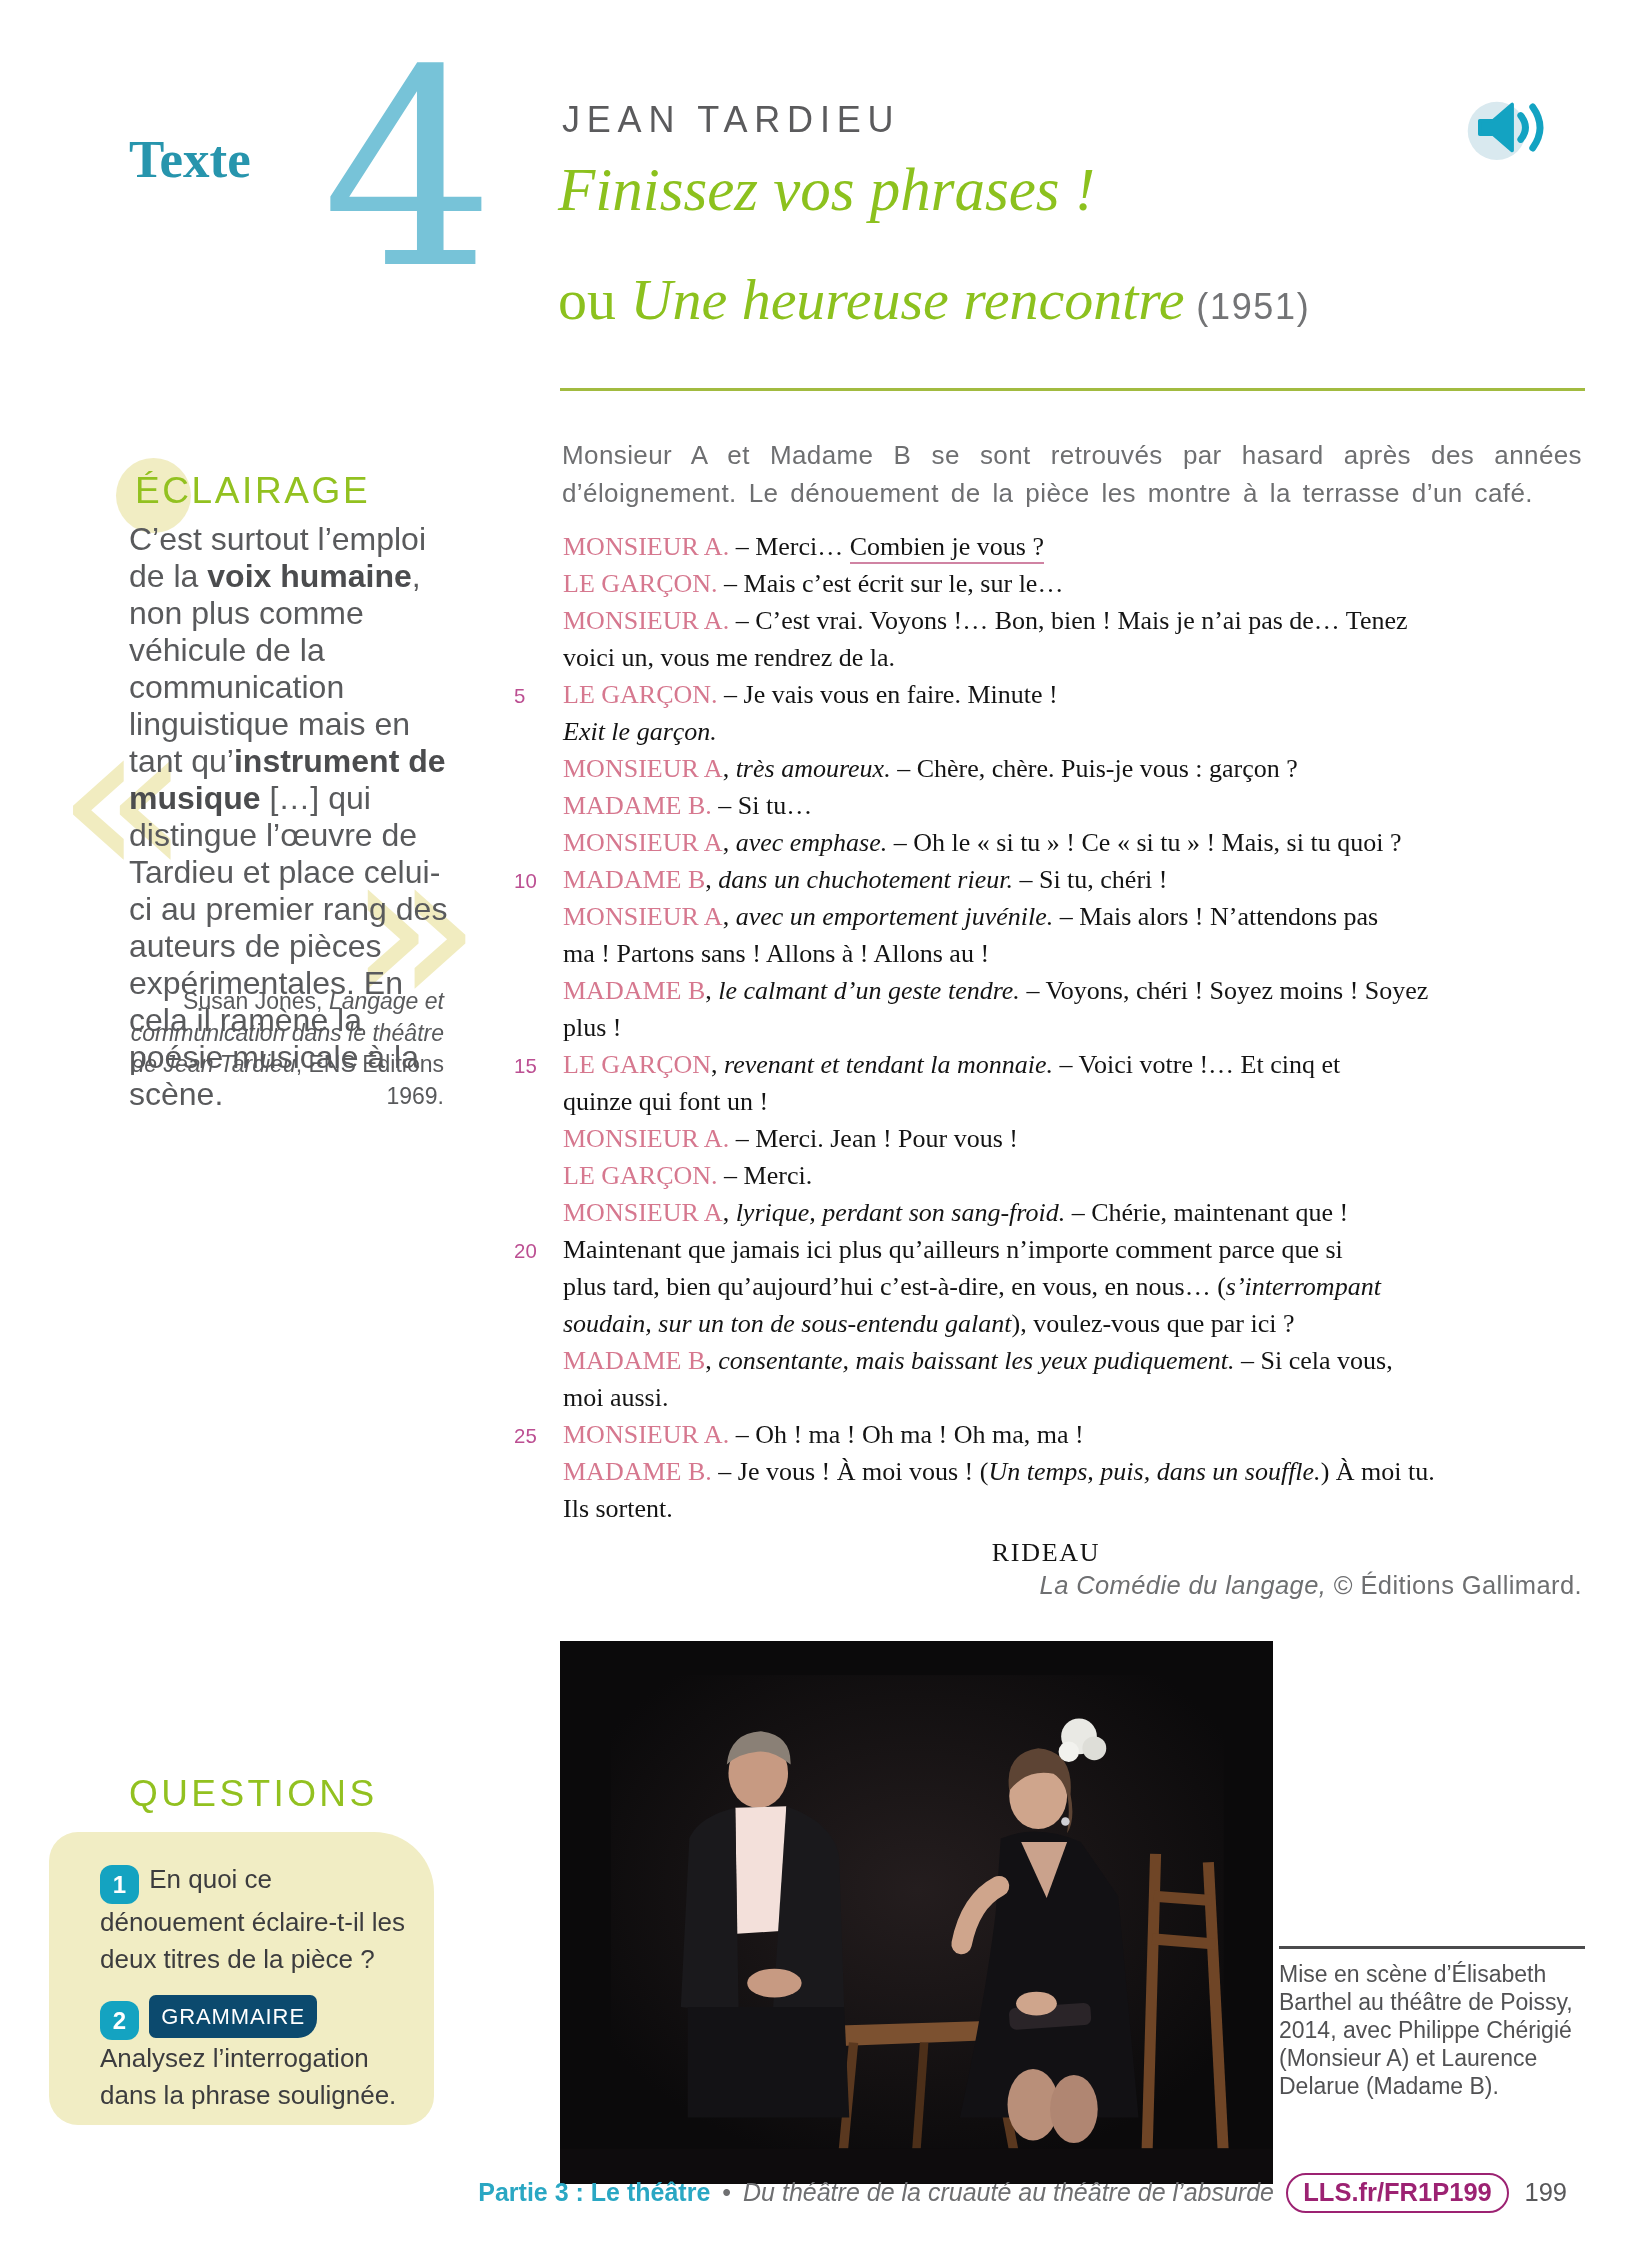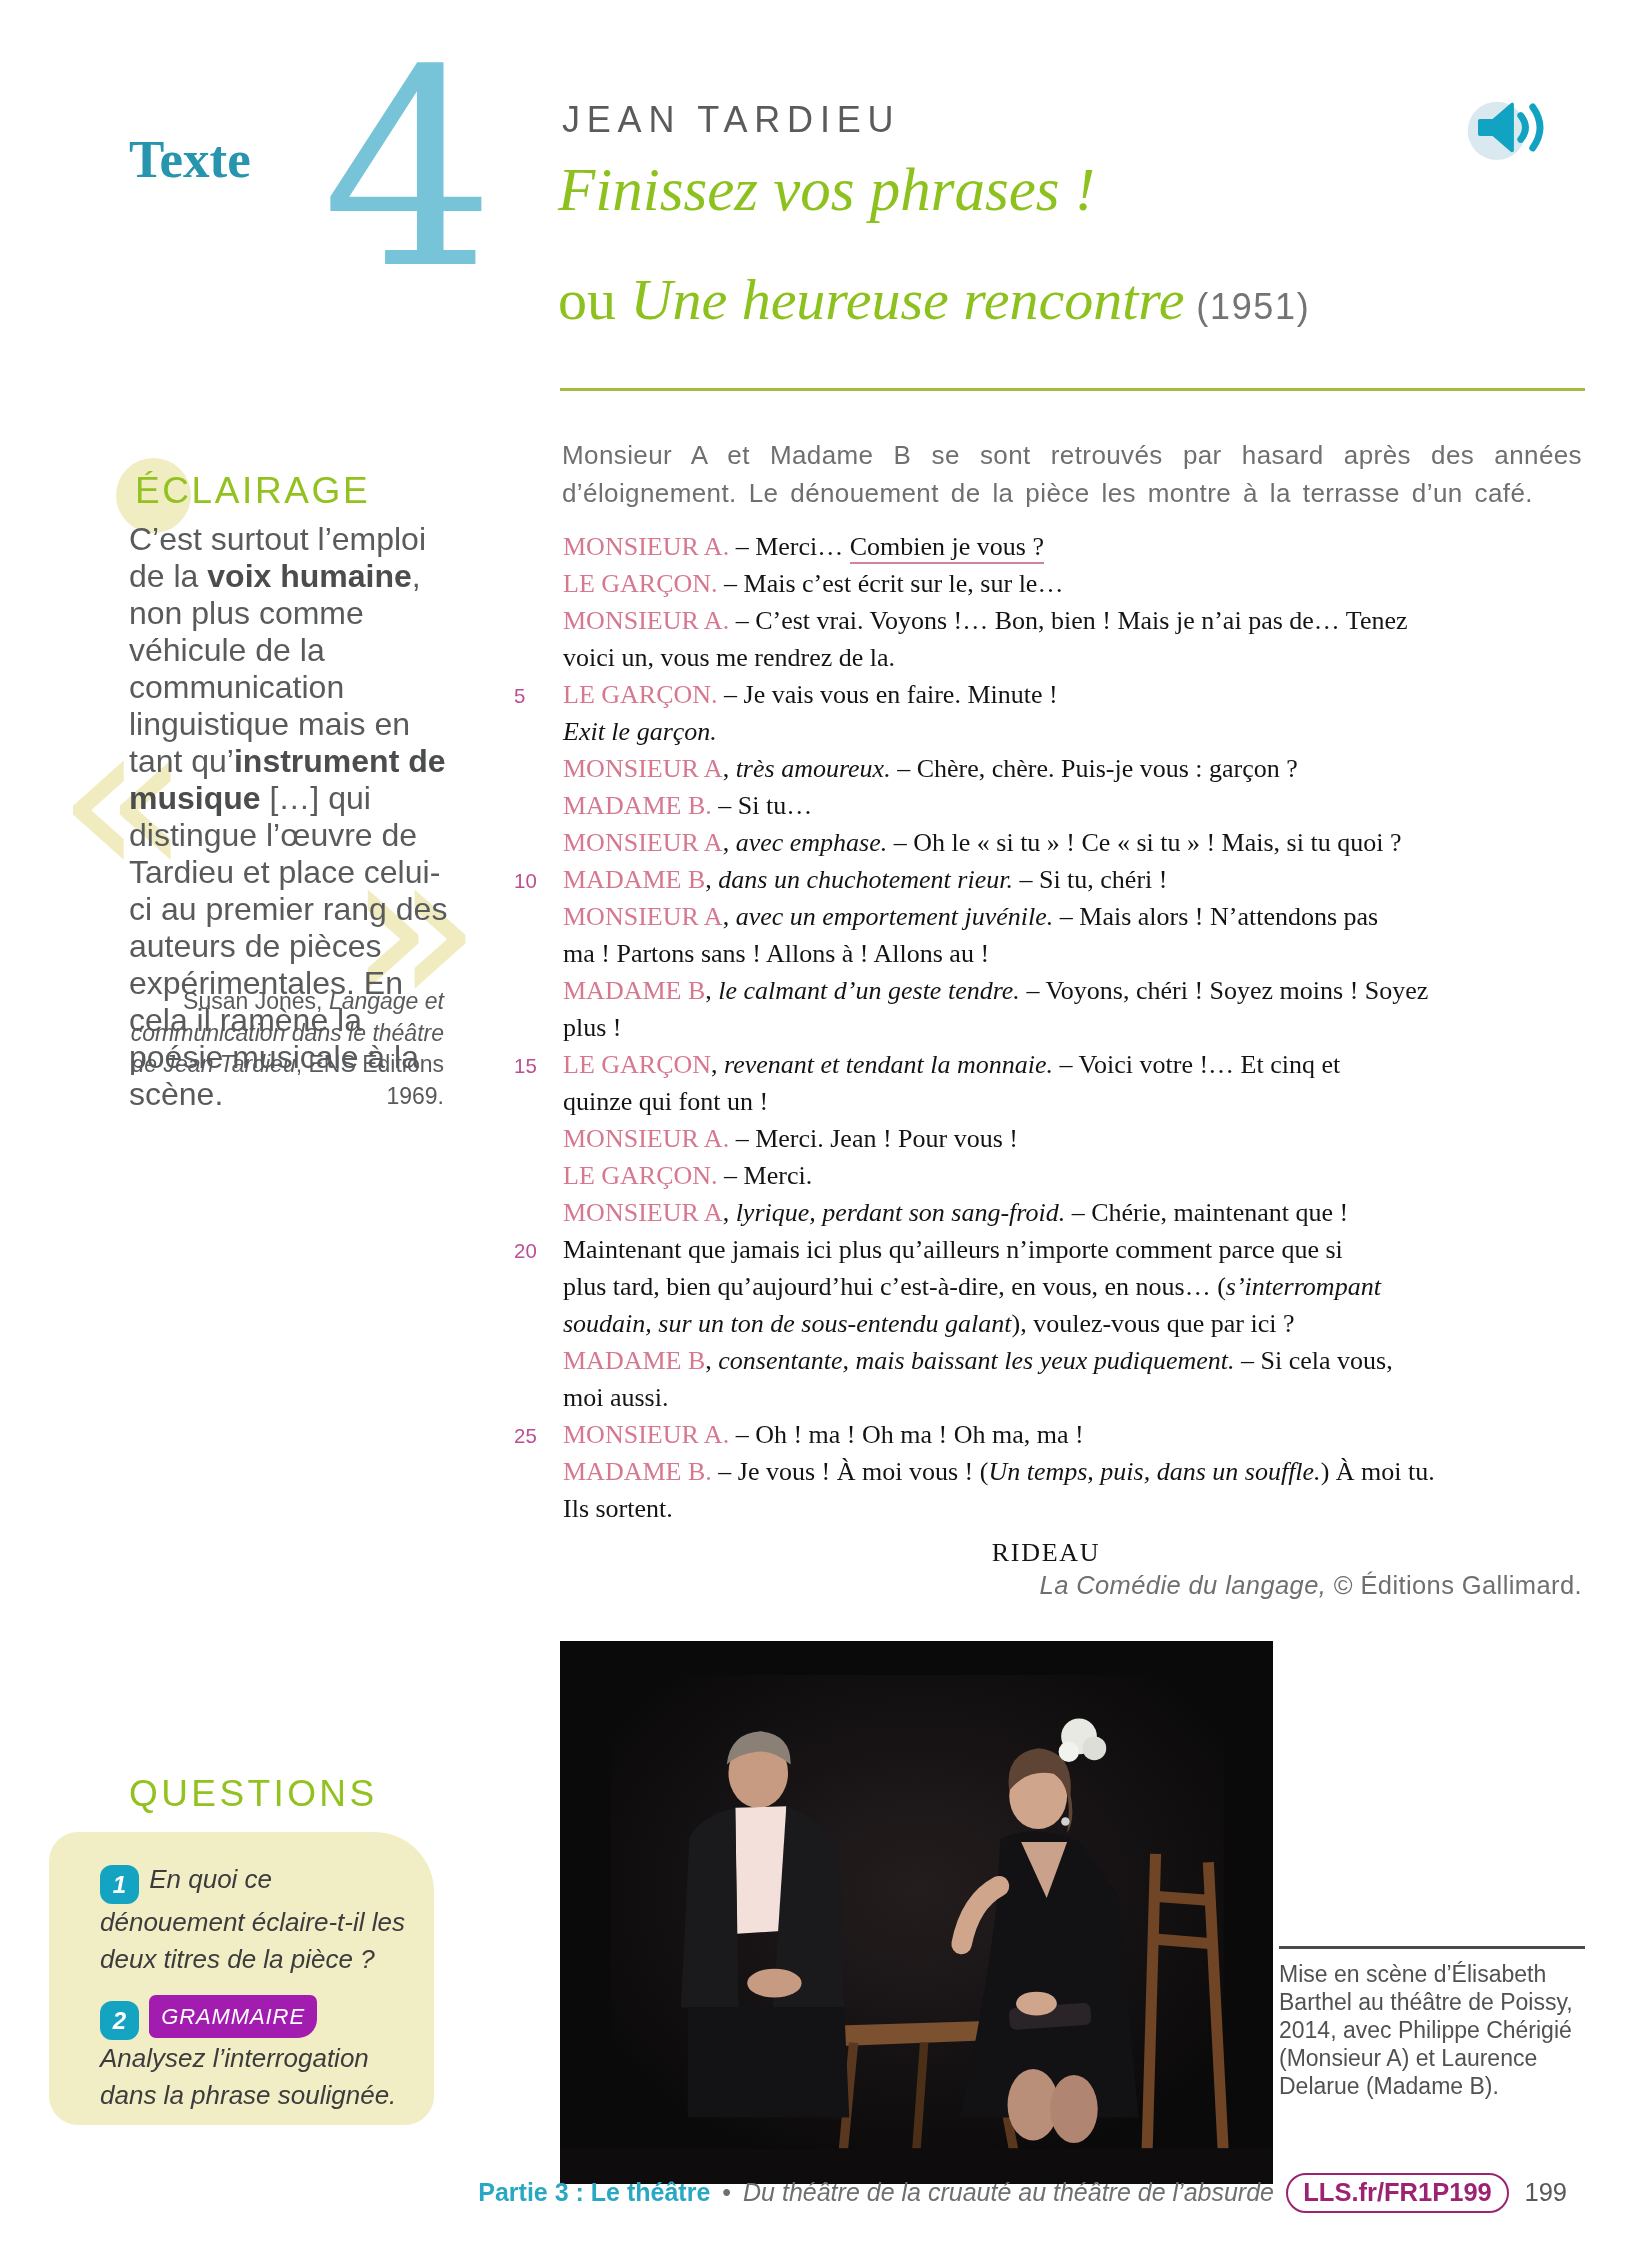--- a/index.html
+++ b/index.html
@@ -49,24 +49,24 @@
     color:#6e6f71;font-weight:300;letter-spacing:0.4px;}
   .credit .seg-i{font-style:italic;}
   
   .photo{position:absolute;left:560px;top:1641px;width:713px;height:543px;background:#0b0a0b;overflow:hidden;}
   .caption-rule{position:absolute;left:1279px;top:1946px;width:306px;height:2.6px;background:#4b4b4d;}
   .caption{position:absolute;left:1279px;top:1960px;width:306px;font-size:23px;line-height:28px;color:#515153;}
   
   .q-heading{position:absolute;left:129px;top:1773px;font-size:37px;letter-spacing:3.4px;color:#92c120;font-weight:300;}
   .q-box{position:absolute;left:49px;top:1832px;width:385px;height:293px;background:#f1edc4;
     border-radius:29px 60px 29px 29px;padding:29px 25.5px 0 51px;box-sizing:border-box;}
-  .q-item{font-size:26px;line-height:37px;color:#3c3c3e;margin-bottom:17px;font-style:italic;}
+  .q-item{font-size:26px;line-height:37px;color:#3c3c3e;margin-bottom:17px;}
   .q-num{display:inline-block;width:39px;height:39px;background:#14a3c1;color:#fff;border-radius:12px;
     text-align:center;line-height:39px;font-weight:bold;font-size:24px;margin-right:10.2px;vertical-align:-5.1px;}
-  .q-tag{display:inline-block;background:#a21caf;color:#fff;font-size:22px;letter-spacing:0.9px;
+  .q-tag{display:inline-block;background:#0c4a6e;color:#fff;font-size:22px;letter-spacing:0.9px;
     padding:2.6px 12px 3.4px;border-radius:6.8px 6.8px 19px 6.8px;margin-right:6.8px;}
   
   .footer{position:absolute;left:426px;top:2173px;width:1141px;display:flex;justify-content:flex-end;
     align-items:center;gap:12px;font-size:25px;}
   .f-part{color:#2aa7c3;font-weight:bold;}
   .f-sep{color:#6e6f71;}
   .f-chapter{color:#6e6f71;font-style:italic;font-weight:500;}
   .f-badge{border:2.6px solid #9c2272;color:#9c2272;font-weight:bold;border-radius:22px;
     padding:2.6px 15.3px 4.3px;font-size:25.5px;cursor:pointer;}
   .f-page{color:#58585a;font-size:25.5px;margin-left:3.4px;}

